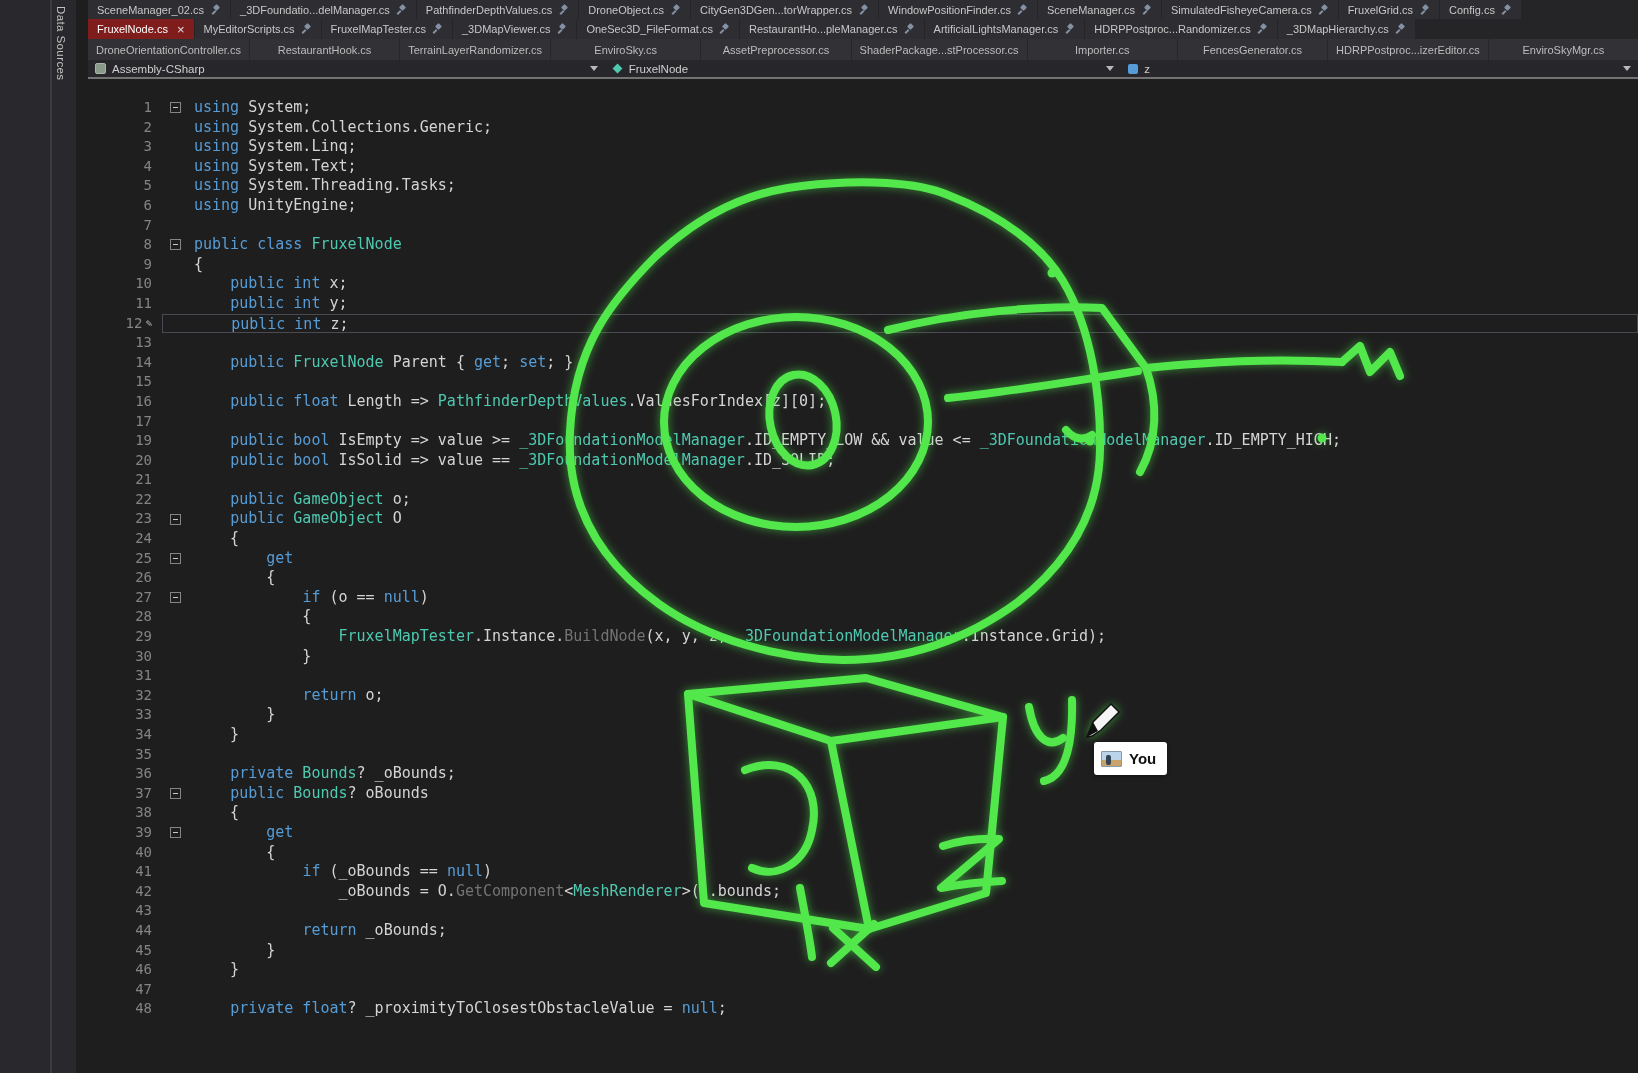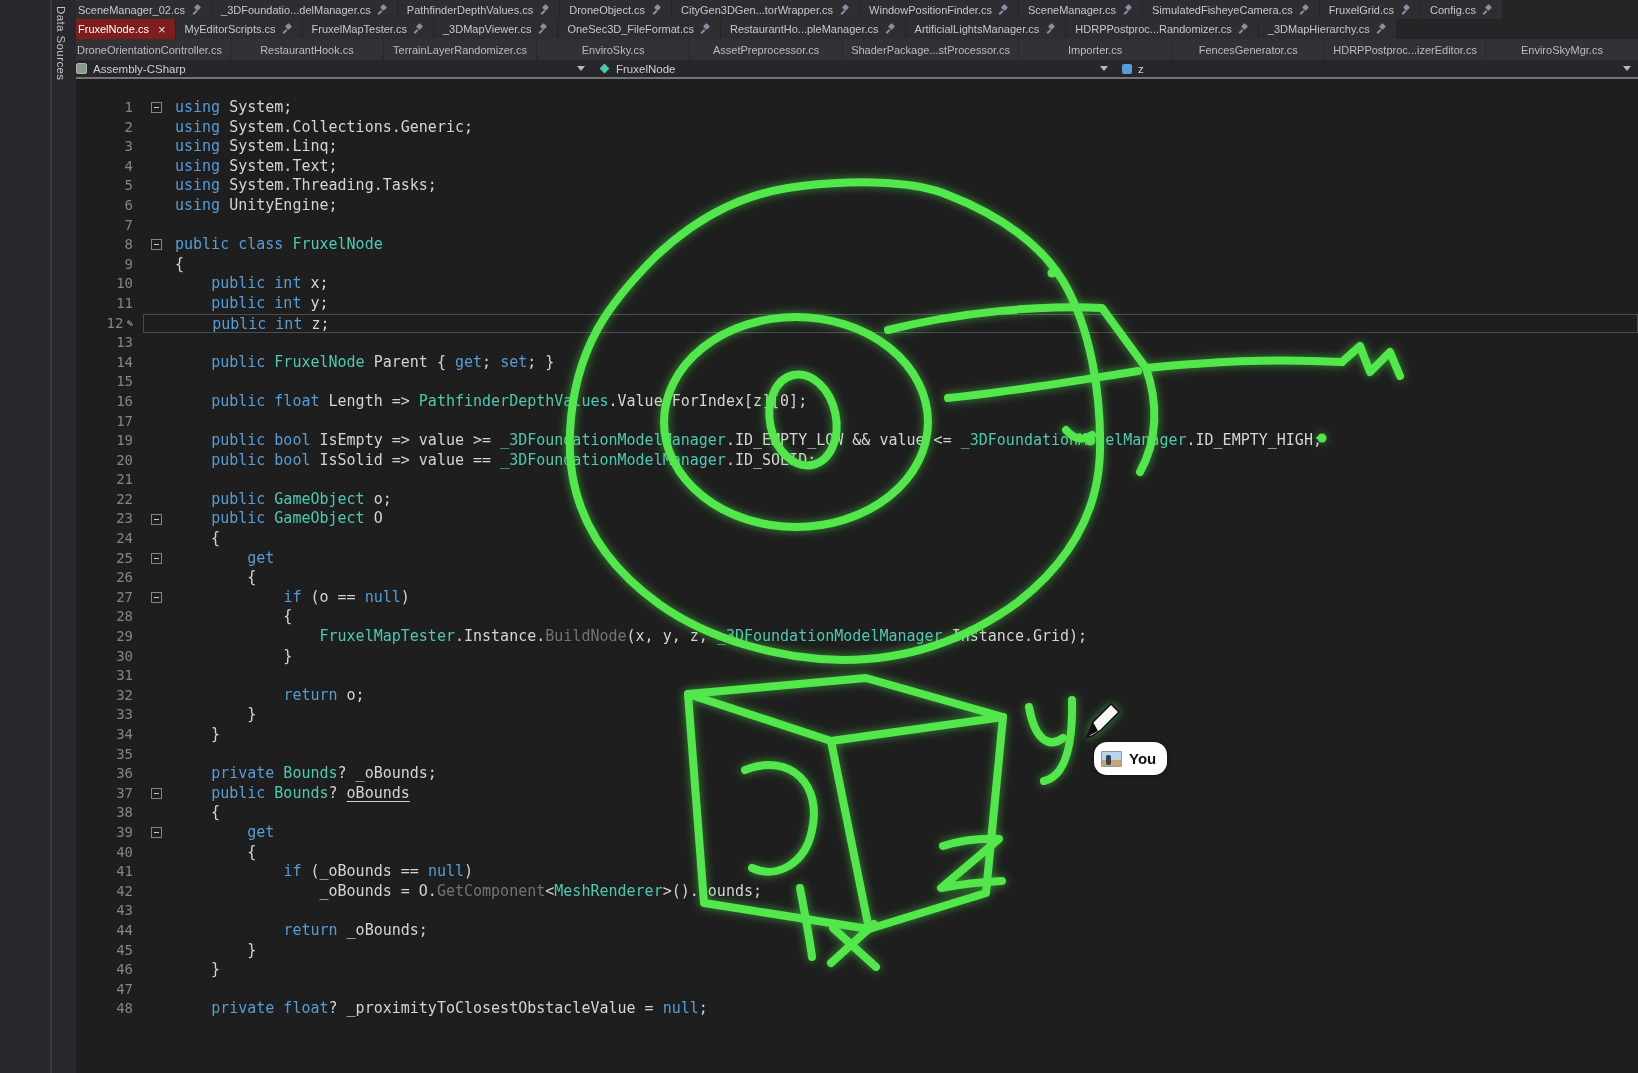--- a/index.html
+++ b/index.html
@@ -7,21 +7,21 @@
     font-family:"Liberation Sans",sans-serif;}
   .app{position:relative;width:1638px;height:1073px;background:#1e1e1e;}
 
   
   .left-rail{position:absolute;left:0;top:0;width:76px;height:100%;background:#29292d;z-index:4;}
   .rail-line{position:absolute;left:50px;top:0;width:2px;height:100%;background:#3c3c42;}
   .vertical-tab{position:absolute;left:55px;top:6px;writing-mode:vertical-rl;
     color:#c2c2c2;font-size:11.5px;letter-spacing:.4px;white-space:nowrap;cursor:default;}
 
   
-  .main{position:absolute;left:69px;top:0;right:0;height:100%;}
+  .main{position:absolute;left:88px;top:0;right:0;height:100%;}
 
   
   .tab-row{display:flex;background:#252528;gap:1px;align-items:stretch;overflow:hidden;}
   .r1{height:19px}.r2{height:20px}.r3{height:19px}.r4{height:21px;background:#27272b;}
   .tab{display:flex;align-items:center;gap:6px;padding:0 9px;background:#2d2d32;
     color:#c8c8c8;font-size:11px;white-space:nowrap;cursor:pointer;}
   .tab.active{background:#7f1d1d;color:#ffffff;}
   .r4 .tab{flex:1;justify-content:center;background:#313136;color:#bdbdbd;padding:0 8px;}
   .pin{position:relative;width:11px;height:12px;display:inline-block;flex:none;opacity:.85;}
   .pin::before{content:"";position:absolute;left:4px;top:1px;width:5px;height:5px;
@@ -56,27 +56,27 @@
   .fold{width:11px;height:11px;border:1px solid #848484;position:relative;background:#1e1e1e;cursor:pointer;}
   .fold::before{content:"";position:absolute;left:2px;top:4px;width:5px;height:1px;background:#c8c8c8;}
   .code{flex:1;white-space:pre;color:#d4d4d4;padding-left:6px;overflow:hidden;}
   .line.current .body{border:1px solid #4a4a52;}
   .edit-marker{color:#b9b9b9;font-size:11px;}
   .edit-marker::before{content:"\270E";}
   .tok-k{color:#569cd6;}
   .tok-t{color:#4ec9b0;}
   .tok-m{color:#737373;}
   .tok-p{color:#d4d4d4;}
-  .tok-u{color:#d4d4d4;text-decoration:underline;text-underline-offset:3px;}
+  .tok-u{color:#d4d4d4;text-underline-offset:3px;}
 
   
   .overlay{position:absolute;left:0;top:0;width:1638px;height:1073px;pointer-events:none;z-index:50;}
   .overlay svg{filter:drop-shadow(0 0 5px rgba(80,238,80,.55));}
   .presenter-badge{position:absolute;left:1094px;top:742px;height:33px;background:#ffffff;
-    border-radius:13px;display:flex;align-items:center;gap:7px;padding:0 11px 0 7px;
+    border-radius:3px;display:flex;align-items:center;gap:7px;padding:0 11px 0 7px;
     box-shadow:0 1px 4px rgba(0,0,0,.45);z-index:60;}
   .presenter-avatar{width:21px;height:16px;border:1px solid #8899aa;border-radius:1px;
     background:linear-gradient(#bcd4ea 55%,#caa36b 45%);position:relative;flex:none;}
   .presenter-avatar::after{content:"";position:absolute;left:4px;top:3px;width:5px;height:10px;
     background:#334455;border-radius:2px;}
   .presenter-name{color:#111;font-size:15px;font-weight:bold;}
 </style>
 </head>
 <body>
 

